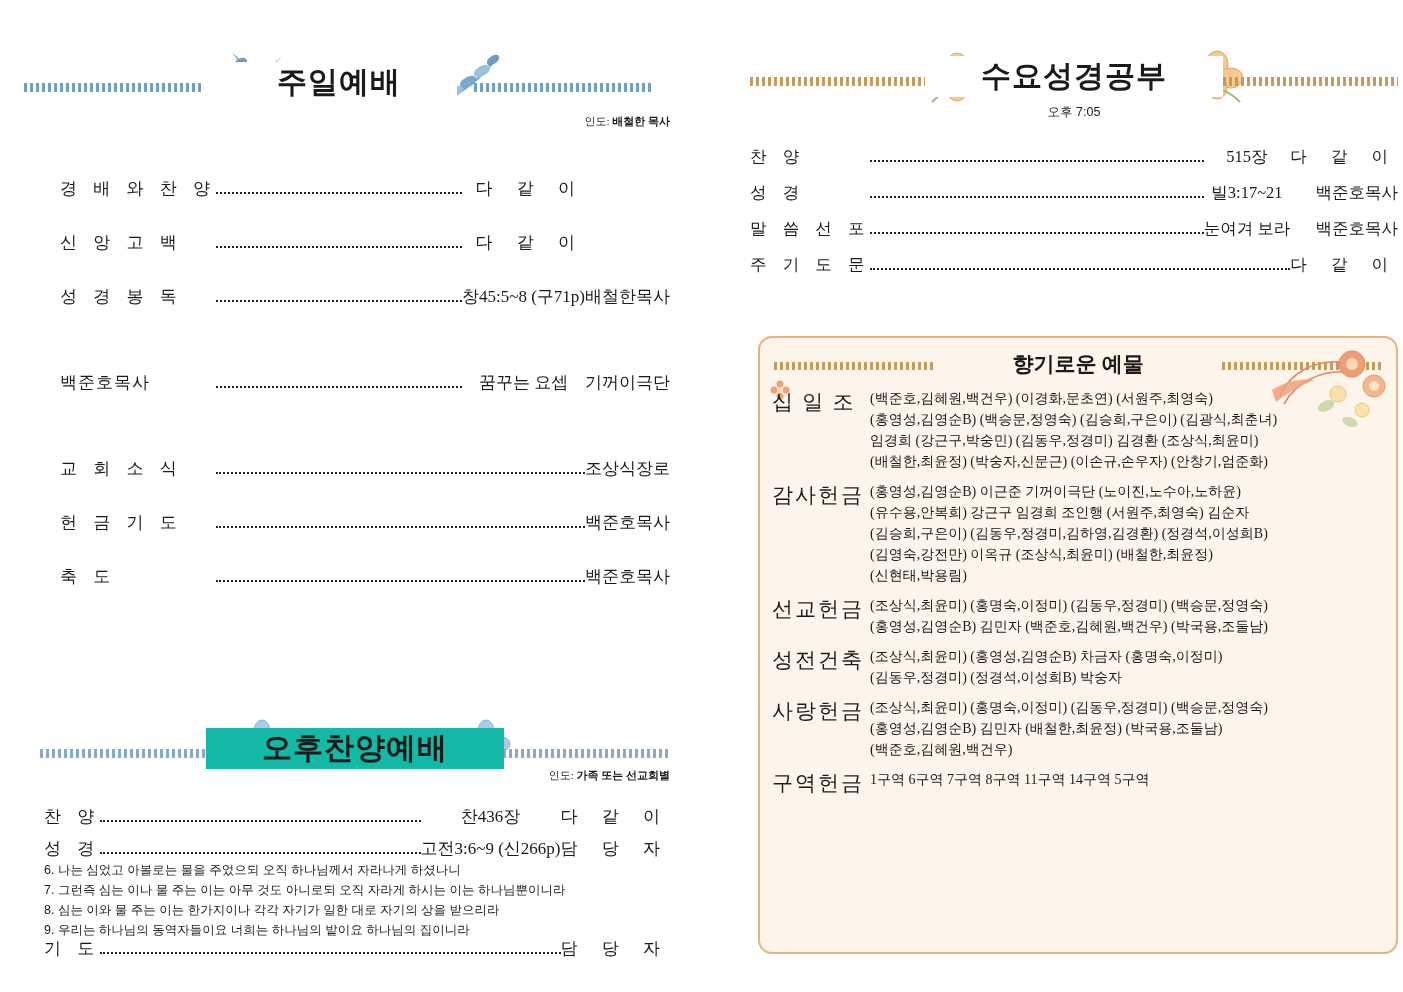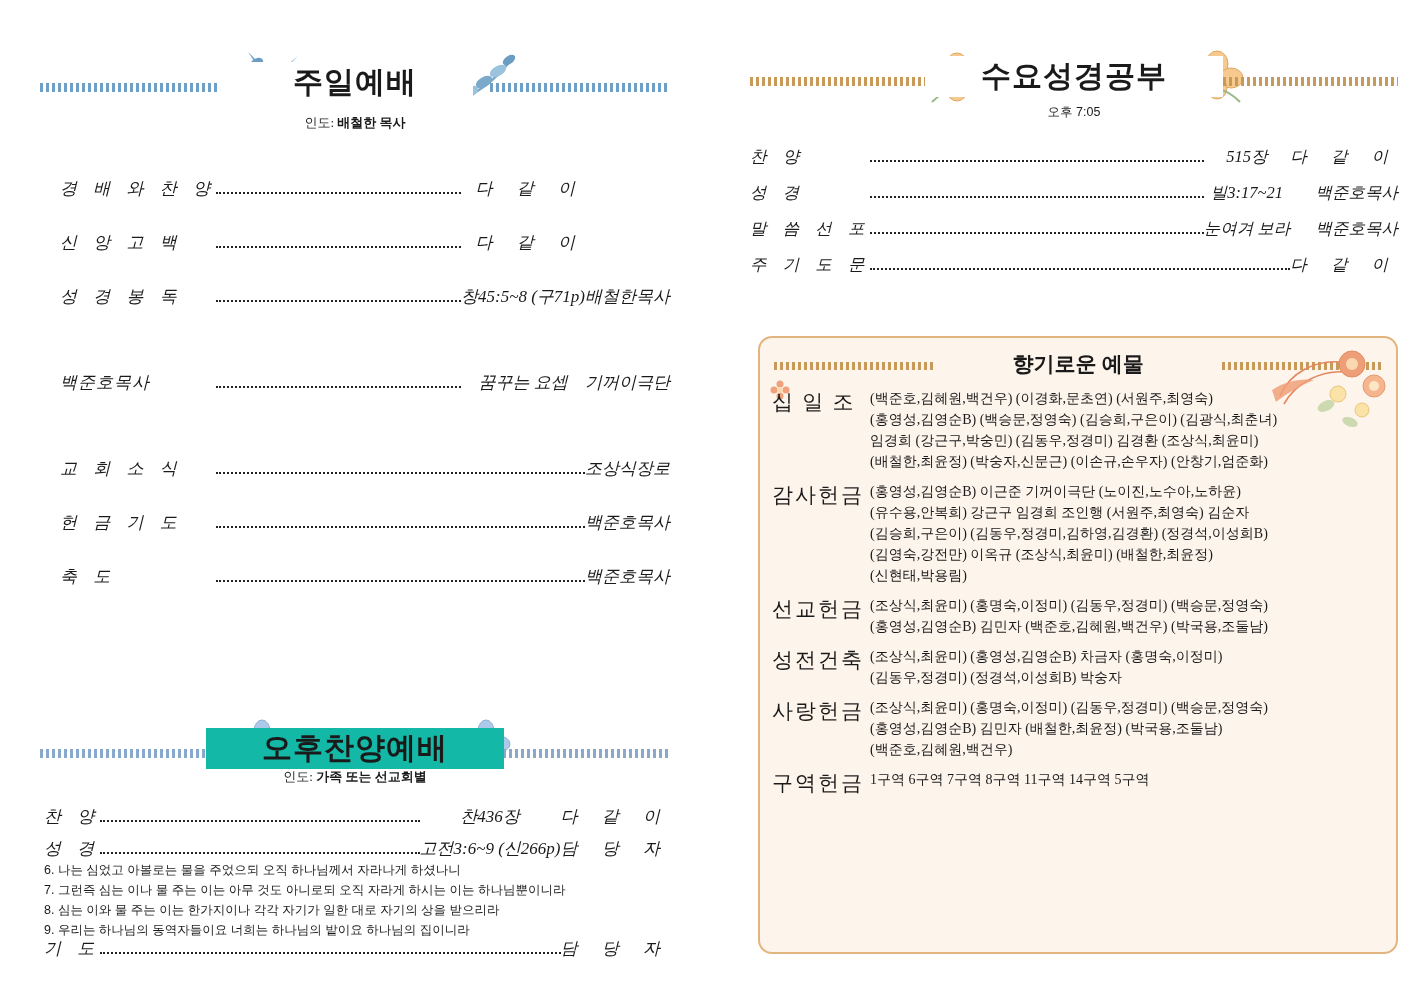--- a/index.html
+++ b/index.html
@@ -45,43 +45,42 @@
     background-image: repeating-linear-gradient(90deg,#c79a5a 0 3px, transparent 3px 6px);
   }
 
   
   .order { width: 100%; border-collapse: collapse; }
   .order td {
     font-size: 17px;
     vertical-align: bottom;
     white-space: nowrap;
     padding: 0;
-    font-style: italic;
   }
   .lbl { letter-spacing: 6px; }
   .dots { width: 100%; }
   .dots .line {
     border-bottom: 2px dotted #222;
     height: 1px;
     margin-bottom: 6px;
     width: 100%;
   }
   .mid { text-align: center; padding: 0 6px; }
   .who { text-align: right; }
   .spread { letter-spacing: 10px; }
 
   .leader {
-    font-size: 13px;
-    text-align: center;
+    font-size: 11px;
+    text-align: right;
   }
   .leader b { font-weight: bold; }
 
   
   #left { position: absolute; left: 0; top: 0; width: 700px; height: 992px; }
-  #sunday-head { position: absolute; left: 40px; top: 62px; width: 630px; }
+  #sunday-head { position: absolute; left: 24px; top: 62px; width: 630px; }
   #sunday-head .rule { left: 0; width: 180px; }
   #sunday-head .rule.r2 { left: auto; right: 0; width: 180px; }
   #sunday-leader { position: absolute; left: 40px; top: 114px; width: 630px; }
   #sunday-order { position: absolute; left: 60px; top: 146px; width: 610px; }
   #sunday-order td { height: 54px; }
   #sunday-order tr.gap td { height: 86px; }
 
   #after-head { position: absolute; left: 40px; top: 728px; width: 630px; }
   #after-head .rule { left: 0; width: 185px; }
   #after-head .rule.r2 { left: auto; right: 0; width: 185px; }

